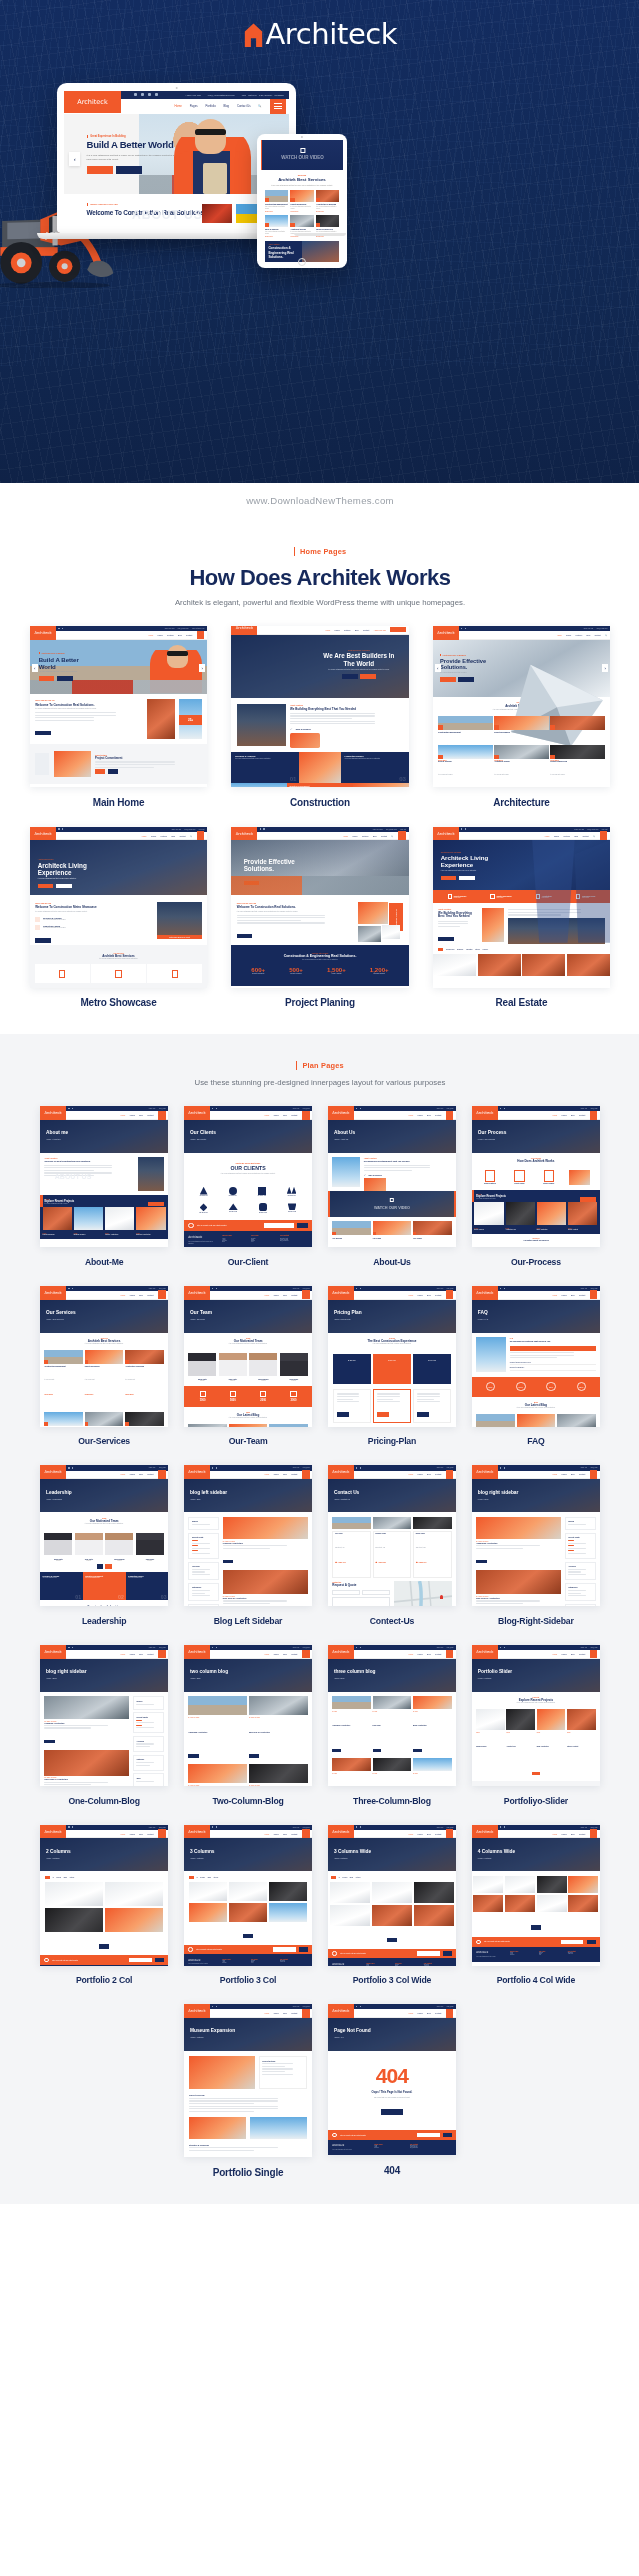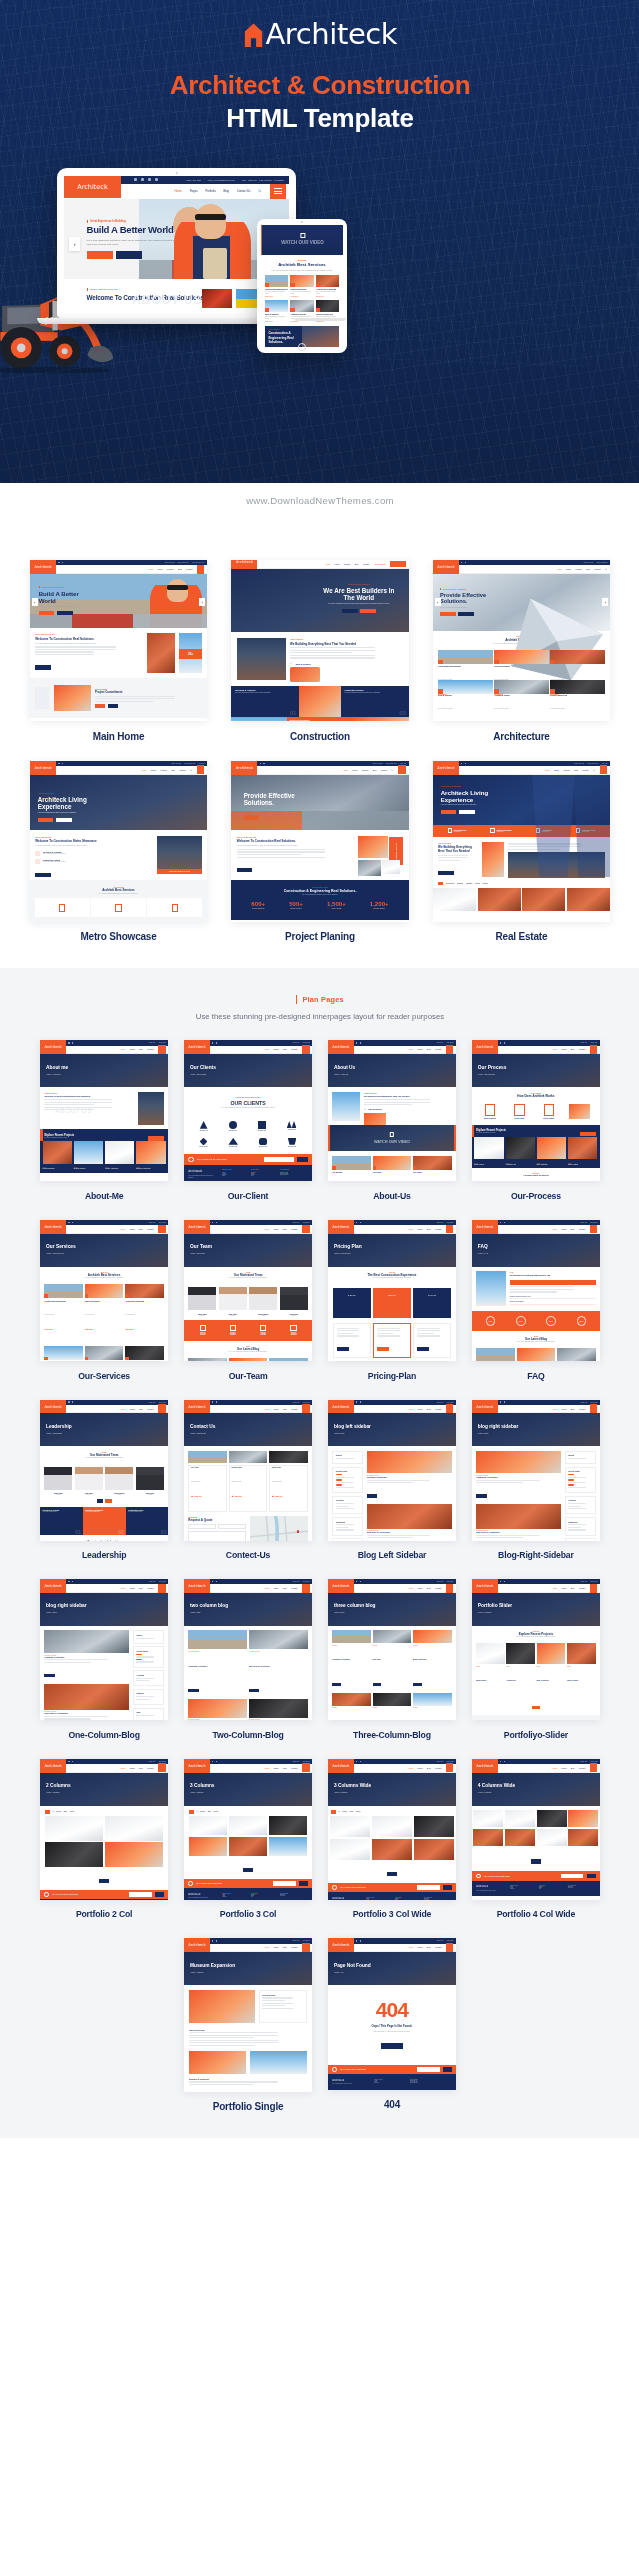--- a/index.html
+++ b/index.html
@@ -304,24 +304,20 @@
     <div class="logo-wrap">
       <span class="logo-mark">
         <svg viewBox="0 0 24 30" width="21" height="26">
           <path d="M12 3 L22 12 L22 30 L15 30 L15 20 L9 20 L9 30 L2 30 L2 12 Z" fill="#f1592a"></path>
           <rect x="10.5" y="22" width="3" height="8" fill="#132a5c"></rect>
         </svg>
       </span>
       <span class="logo-text">Architeck</span>
     </div>
 
-    <h1 class="hero-h1">
-      <span class="accent">Architect &amp; Construction</span>
-      <span>HTML Template</span>
-    </h1>
   </div>
 
   <div class="devices">
 
     <div class="excavator">
       <svg viewBox="0 0 150 175" width="131" height="152">
         <g>
           <path d="M2 98 L52 96 L62 104 L62 132 L2 134 Z" fill="#4a4f57"></path>
           <path d="M8 100 L46 99 L46 118 L8 119 Z" fill="#6d7480"></path>
           <rect x="0" y="128" width="66" height="10" fill="#f1592a"></rect>
@@ -469,20 +465,25 @@
           </div>
         </div>
       </div>
     </div>
   </div>
 </section>
 
 <div class="wm">www.DownloadNewThemes.com</div>
 
 <section class="section">
+  <div class="sec-head">
+    <span class="sec-kicker">Home Pages</span>
+    <h2 class="sec-title">How Does Architek Works</h2>
+    <p class="sec-sub">Architek is elegant, powerful and flexible WordPress theme with unique homepages.</p>
+  </div>
 
   <div class="grid3">
 
     <div class="card">
       <div class="thumb">
         <div class="mp">
           <div class="mp-top">
               <span class="dots">
                 <i></i>
                 <i></i>
@@ -1010,21 +1011,21 @@
         </div>
       </div>
       <div class="card-label">Real Estate</div>
     </div>
   </div>
 </section>
 
 <section class="section gray">
   <div class="sec-head">
     <span class="sec-kicker">Plan Pages</span>
-    <p class="sec-sub">Use these stunning pre-designed innerpages layout for reader purposes</p>
+    <p class="sec-sub">Use these stunning pre-designed innerpages layout for various purposes</p>
   </div>
 
   <div class="grid4">
 
     <div class="card">
       <div class="thumb">
         <div class="mp">
           <div class="mp-top">
               <span class="dots">
                 <i></i>
@@ -1774,101 +1775,20 @@
                 <div style="position:absolute;right:1.7px;bottom:0;font-size:5.2px;color:rgba(255,255,255,.18);font-weight:700;">03</div>
               </div>
           </div>
           <div class="center" style="padding:5.2px;">
             <div class="ttl-sm">Construction Industries</div>
 
           </div>
         </div>
       </div>
       <div class="card-label">Leadership</div>
-    </div>
-
-    <div class="card">
-      <div class="thumb">
-        <div class="mp">
-          <div class="mp-top">
-              <span class="dots">
-                <i></i>
-                <i></i>
-                <i></i>
-                <i></i>
-              </span>
-              <span class="rgt">
-                <span>+1800-001</span>
-                <span>info@mail</span>
-              </span>
-            </div>
-          <div class="mp-nav">
-              <div class="mp-logo">Architeck</div>
-              <div class="mp-menu">
-                <span class="act">Home</span>
-                <span>Pages</span>
-                <span>Blog</span>
-                <span>Contact</span>
-                <span class="mp-sq"></span>
-              </div>
-            </div>
-          <div class="banner ph-bluegray">
-            <div class="fill" style="background:rgba(18,35,75,.55);"></div>
-            <div class="ttl">Contact Us</div>
-            <div class="crumb">Home  /  Contact Us</div>
-          </div>
-          <div class="mini-grid3" style="padding:4.4px 4.4px 0;">
-            <div class="ph-city" style="height:12.2px;"></div>
-              <div class="ph-steel" style="height:12.2px;"></div>
-              <div class="ph-dark" style="height:12.2px;"></div>
-          </div>
-          <div class="mini-grid3" style="padding:1.7px 4.4px 3.5px;height:auto;">
-            <div style="height:auto;border:0.9px solid #eee;padding:1.7px;">
-                <div class="ttl-xs" style="font-size:1.6px;">Our Office</div>
-                <div class="t-xs">123 Street, NY</div>
-                <div class="k-xs">☎ +1800-001</div>
-              </div>
-            <div style="height:auto;border:0.9px solid #eee;padding:1.7px;">
-                <div class="ttl-xs" style="font-size:1.6px;">London Office</div>
-                <div class="t-xs">123 Street, LN</div>
-                <div class="k-xs">☎ +1800-001</div>
-              </div>
-            <div style="height:auto;border:0.9px solid #eee;padding:1.7px;">
-                <div class="ttl-xs" style="font-size:1.6px;">Dubai Office</div>
-                <div class="t-xs">123 Street, DB</div>
-                <div class="k-xs">☎ +1800-001</div>
-              </div>
-          </div>
-          <div style="display:flex;gap:3.5px;padding:0 4.4px 4.4px;height:42px;">
-            <div style="flex:1;">
-              <div class="k-xs">Contact Us</div>
-              <div class="ttl-sm">Request A Quote</div>
-              <div style="display:flex;gap:1.7px;margin-top:2.6px;">
-                <span style="flex:1;height:5.2px;border:0.9px solid #e3e6ea;"></span>
-                <span style="flex:1;height:5.2px;border:0.9px solid #e3e6ea;"></span>
-              </div>
-              <span style="display:block;height:14px;border:0.9px solid #e3e6ea;margin-top:1.7px;"></span>
-
-            </div>
-            <div style="flex:1;background:linear-gradient(160deg,#e8ecee,#d5dde2);position:relative;">
-              <svg class="fill" viewBox="0 0 50 48" preserveAspectRatio="none">
-                <rect width="50" height="48" fill="#e9edee"></rect>
-                <path d="M0 18 L50 13" stroke="#cfd6d9" stroke-width="1.4" fill="none"></path>
-                <path d="M14 0 L18 48" stroke="#cfd6d9" stroke-width="1.4" fill="none"></path>
-                <path d="M30 0 L34 48" stroke="#cfd6d9" stroke-width="1.2" fill="none"></path>
-                <path d="M0 34 L50 30" stroke="#cfd6d9" stroke-width="1.2" fill="none"></path>
-                <path d="M22 0 C26 14 20 26 26 48" stroke="#a9cfe3" stroke-width="3" fill="none"></path>
-              </svg>
-              <span style="position:absolute;right:8.7px;top:14px;width:2.6px;height:3.5px;background:#e0362c;border-radius:1.7px 1.7px 0 0;"></span>
-            </div>
-          </div>
-
-        </div>
-      </div>
-      <div class="card-label">Contect-Us</div>
     </div>
 
     <div class="card">
       <div class="thumb">
         <div class="mp">
           <div class="mp-top">
               <span class="dots">
                 <i></i>
                 <i></i>
                 <i></i>
@@ -1964,20 +1884,101 @@
               <div class="mp-menu">
                 <span class="act">Home</span>
                 <span>Pages</span>
                 <span>Blog</span>
                 <span>Contact</span>
                 <span class="mp-sq"></span>
               </div>
             </div>
           <div class="banner ph-bluegray">
             <div class="fill" style="background:rgba(18,35,75,.55);"></div>
+            <div class="ttl">Contact Us</div>
+            <div class="crumb">Home  /  Contact Us</div>
+          </div>
+          <div class="mini-grid3" style="padding:4.4px 4.4px 0;">
+            <div class="ph-city" style="height:12.2px;"></div>
+              <div class="ph-steel" style="height:12.2px;"></div>
+              <div class="ph-dark" style="height:12.2px;"></div>
+          </div>
+          <div class="mini-grid3" style="padding:1.7px 4.4px 3.5px;height:auto;">
+            <div style="height:auto;border:0.9px solid #eee;padding:1.7px;">
+                <div class="ttl-xs" style="font-size:1.6px;">Our Office</div>
+                <div class="t-xs">123 Street, NY</div>
+                <div class="k-xs">☎ +1800-001</div>
+              </div>
+            <div style="height:auto;border:0.9px solid #eee;padding:1.7px;">
+                <div class="ttl-xs" style="font-size:1.6px;">London Office</div>
+                <div class="t-xs">123 Street, LN</div>
+                <div class="k-xs">☎ +1800-001</div>
+              </div>
+            <div style="height:auto;border:0.9px solid #eee;padding:1.7px;">
+                <div class="ttl-xs" style="font-size:1.6px;">Dubai Office</div>
+                <div class="t-xs">123 Street, DB</div>
+                <div class="k-xs">☎ +1800-001</div>
+              </div>
+          </div>
+          <div style="display:flex;gap:3.5px;padding:0 4.4px 4.4px;height:42px;">
+            <div style="flex:1;">
+              <div class="k-xs">Contact Us</div>
+              <div class="ttl-sm">Request A Quote</div>
+              <div style="display:flex;gap:1.7px;margin-top:2.6px;">
+                <span style="flex:1;height:5.2px;border:0.9px solid #e3e6ea;"></span>
+                <span style="flex:1;height:5.2px;border:0.9px solid #e3e6ea;"></span>
+              </div>
+              <span style="display:block;height:14px;border:0.9px solid #e3e6ea;margin-top:1.7px;"></span>
+
+            </div>
+            <div style="flex:1;background:linear-gradient(160deg,#e8ecee,#d5dde2);position:relative;">
+              <svg class="fill" viewBox="0 0 50 48" preserveAspectRatio="none">
+                <rect width="50" height="48" fill="#e9edee"></rect>
+                <path d="M0 18 L50 13" stroke="#cfd6d9" stroke-width="1.4" fill="none"></path>
+                <path d="M14 0 L18 48" stroke="#cfd6d9" stroke-width="1.4" fill="none"></path>
+                <path d="M30 0 L34 48" stroke="#cfd6d9" stroke-width="1.2" fill="none"></path>
+                <path d="M0 34 L50 30" stroke="#cfd6d9" stroke-width="1.2" fill="none"></path>
+                <path d="M22 0 C26 14 20 26 26 48" stroke="#a9cfe3" stroke-width="3" fill="none"></path>
+              </svg>
+              <span style="position:absolute;right:8.7px;top:14px;width:2.6px;height:3.5px;background:#e0362c;border-radius:1.7px 1.7px 0 0;"></span>
+            </div>
+          </div>
+
+        </div>
+      </div>
+      <div class="card-label">Contect-Us</div>
+    </div>
+
+    <div class="card">
+      <div class="thumb">
+        <div class="mp">
+          <div class="mp-top">
+              <span class="dots">
+                <i></i>
+                <i></i>
+                <i></i>
+                <i></i>
+              </span>
+              <span class="rgt">
+                <span>+1800-001</span>
+                <span>info@mail</span>
+              </span>
+            </div>
+          <div class="mp-nav">
+              <div class="mp-logo">Architeck</div>
+              <div class="mp-menu">
+                <span class="act">Home</span>
+                <span>Pages</span>
+                <span>Blog</span>
+                <span>Contact</span>
+                <span class="mp-sq"></span>
+              </div>
+            </div>
+          <div class="banner ph-bluegray">
+            <div class="fill" style="background:rgba(18,35,75,.55);"></div>
             <div class="ttl">blog right sidebar</div>
             <div class="crumb">Home  /  Blog</div>
           </div>
           <div style="display:flex;gap:3.5px;padding:4.4px;">
             <div style="flex:1;">
               <div style="height:22.6px;" class="ph-orange"></div>
               <div style="font-size:1.3px;color:#f1592a;margin-top:1.7px;">By Admin | 24 March</div>
               <div class="ttl-xs" style="font-size:1.9px;">Visualizing Architecture</div>
               <div class="lbl-line m"></div><div class="lbl-line s"></div>
               <span class="mini-btn" style="width:10.4px;height:3.5px;margin-top:1.7px;"></span>

